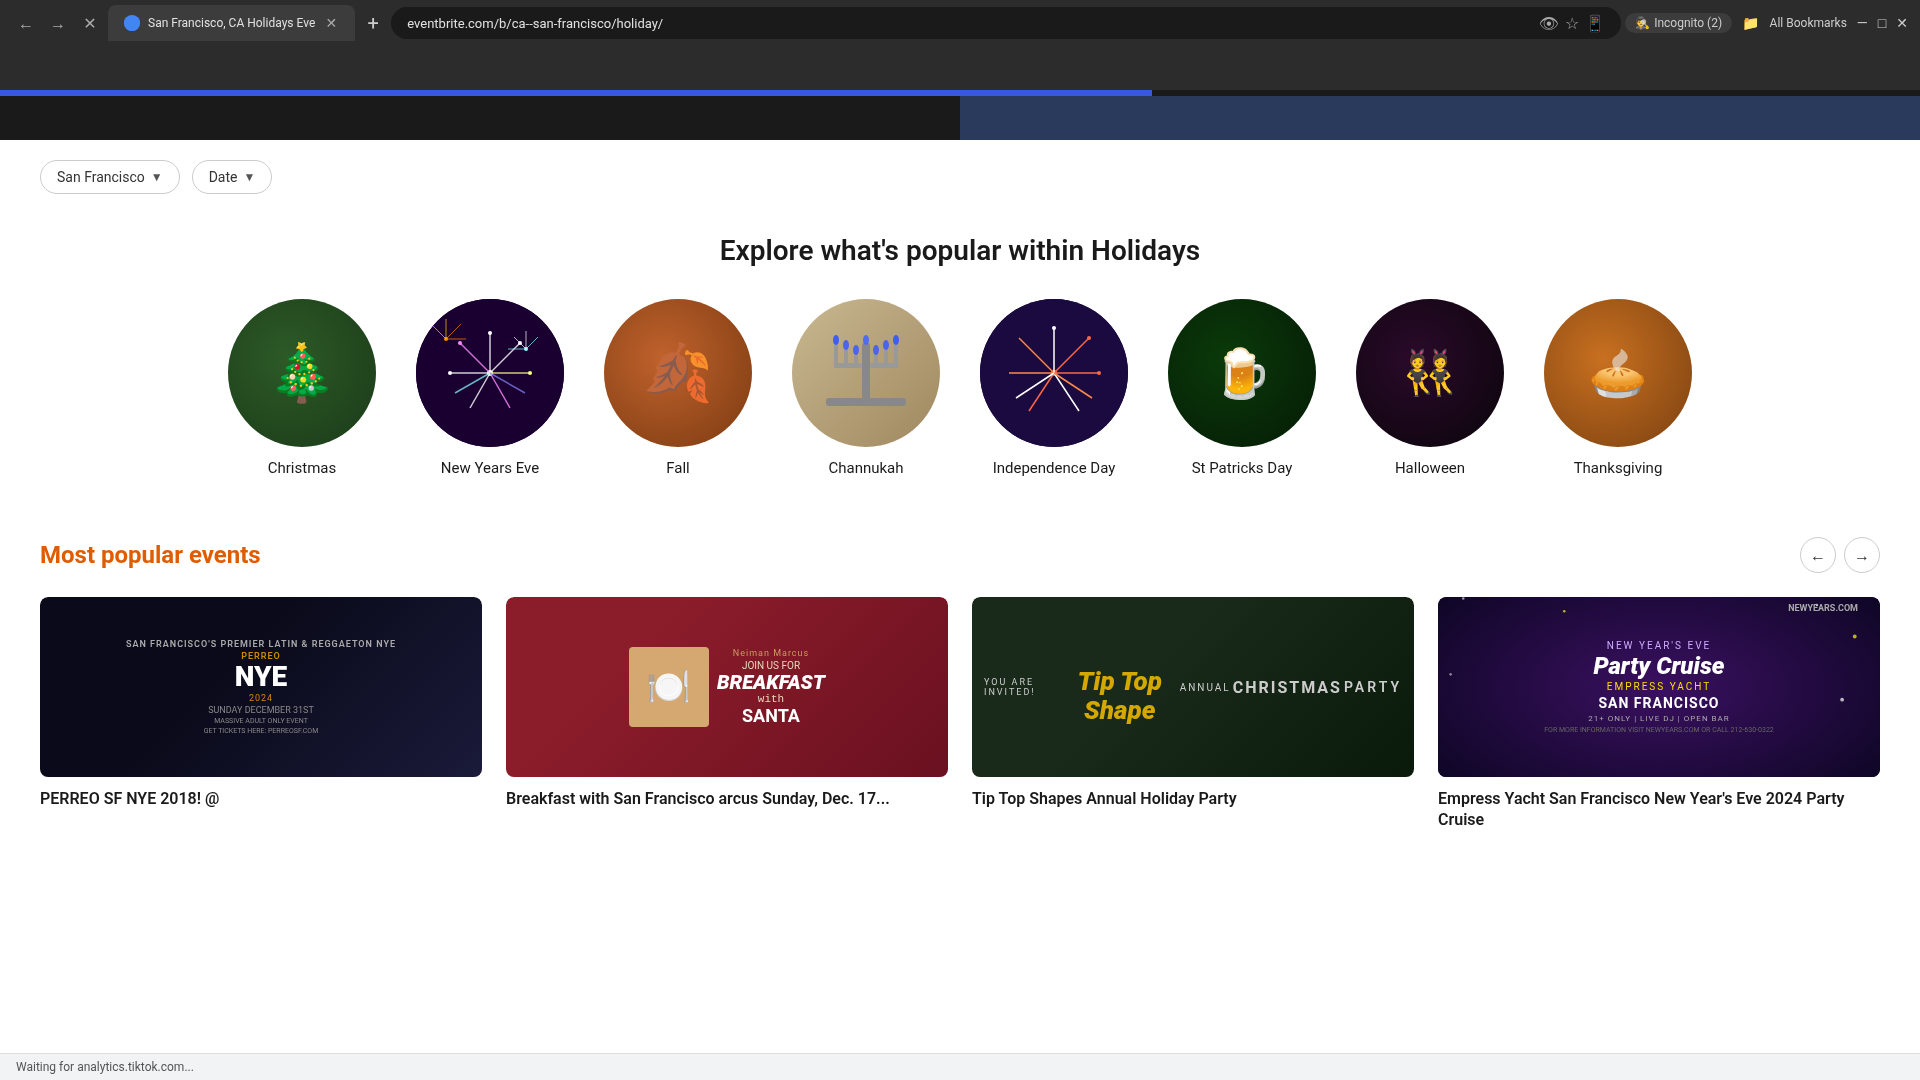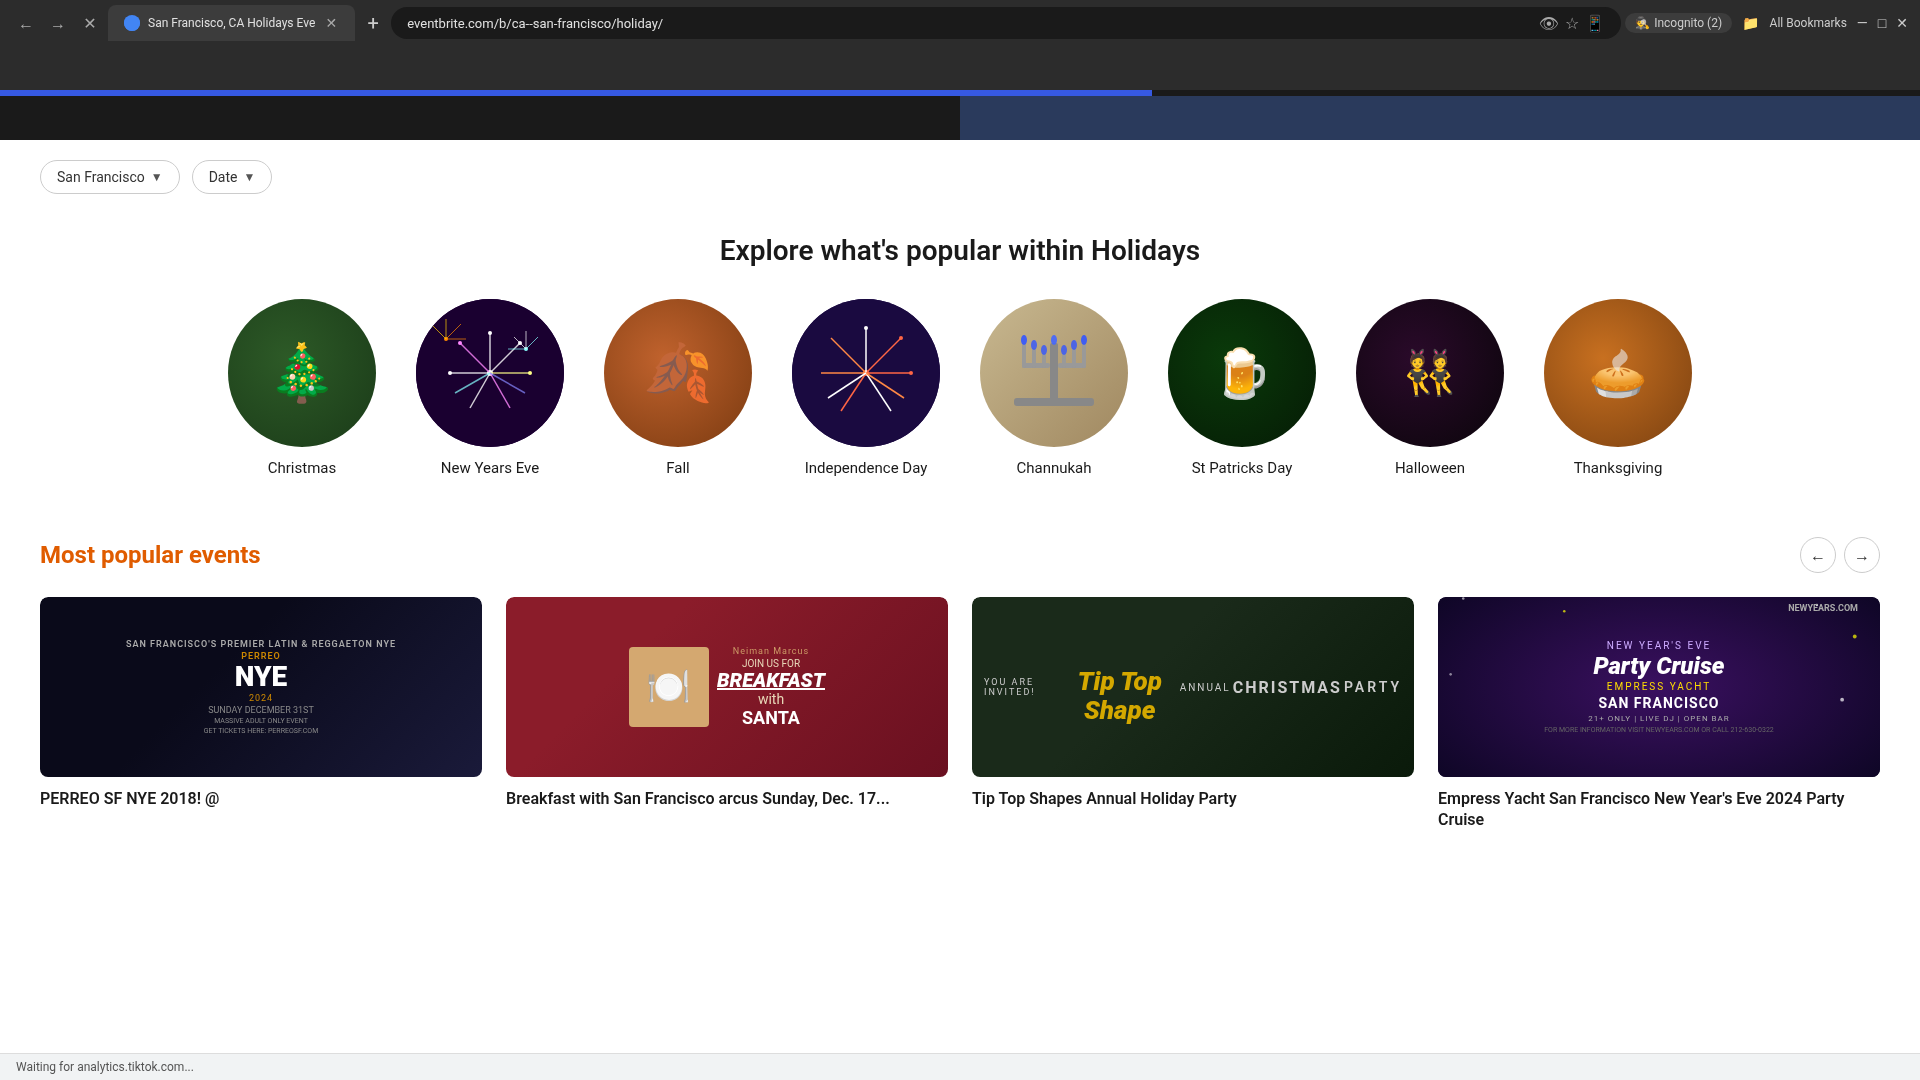--- a/index.html
+++ b/index.html
@@ -497,20 +497,50 @@
       </div>
 
       <div class="category-item">
         <div class="category-circle cat-fall">
           <div class="category-circle-inner">🍂</div>
         </div>
         <span class="category-label">Fall</span>
       </div>
 
       <div class="category-item">
+        <div class="category-circle" style="background: linear-gradient(135deg, #c8b890, #a08860);">
+          <div class="category-circle-inner" style="background: transparent;">
+            <svg width="100" height="100" viewBox="0 0 100 100">
+
+              <rect x="46" y="20" width="8" height="60" fill="#888" rx="2"></rect>
+              <rect x="10" y="75" width="80" height="8" fill="#888" rx="3"></rect>
+
+              <rect x="18" y="40" width="28" height="5" fill="#999" rx="2"></rect>
+              <rect x="54" y="40" width="28" height="5" fill="#999" rx="2"></rect>
+              <rect x="18" y="20" width="4" height="25" fill="#999" rx="2"></rect>
+              <rect x="28" y="25" width="4" height="20" fill="#999" rx="2"></rect>
+              <rect x="38" y="30" width="4" height="15" fill="#999" rx="2"></rect>
+              <rect x="58" y="30" width="4" height="15" fill="#999" rx="2"></rect>
+              <rect x="68" y="25" width="4" height="20" fill="#999" rx="2"></rect>
+              <rect x="78" y="20" width="4" height="25" fill="#999" rx="2"></rect>
+
+              <ellipse cx="20" cy="17" rx="3" ry="5" fill="#3355ff" opacity="0.9"></ellipse>
+              <ellipse cx="30" cy="22" rx="3" ry="5" fill="#3355ff" opacity="0.8"></ellipse>
+              <ellipse cx="40" cy="27" rx="3" ry="5" fill="#3355ff" opacity="0.8"></ellipse>
+              <ellipse cx="50" cy="17" rx="3" ry="5" fill="#4466ff" opacity="0.9"></ellipse>
+              <ellipse cx="60" cy="27" rx="3" ry="5" fill="#3355ff" opacity="0.8"></ellipse>
+              <ellipse cx="70" cy="22" rx="3" ry="5" fill="#3355ff" opacity="0.8"></ellipse>
+              <ellipse cx="80" cy="17" rx="3" ry="5" fill="#3355ff" opacity="0.9"></ellipse>
+            </svg>
+          </div>
+        </div>
+        <span class="category-label">Channukah</span>
+      </div>
+
+      <div class="category-item">
         <div class="category-circle cat-independence">
           <div class="category-circle-inner" style="position:relative;">
             <svg width="148" height="148" viewBox="0 0 148 148">
               <rect width="148" height="148" fill="#1a0a40"></rect>
               <g transform="translate(74,74)">
                 <circle cx="0" cy="0" r="3" fill="#ff6644"></circle>
                 <line x1="0" y1="0" x2="35" y2="-35" stroke="#ff6644" stroke-width="1.5"></line>
                 <line x1="0" y1="0" x2="-35" y2="-35" stroke="#ff8844" stroke-width="1.5"></line>
                 <line x1="0" y1="0" x2="0" y2="-45" stroke="white" stroke-width="1.5"></line>
                 <line x1="0" y1="0" x2="45" y2="0" stroke="#ff6644" stroke-width="1.5"></line>
@@ -523,50 +553,20 @@
                 <circle cx="0" cy="-45" r="2" fill="white"></circle>
                 <circle cx="45" cy="0" r="2" fill="#ff6644"></circle>
               </g>
             </svg>
           </div>
         </div>
         <span class="category-label">Independence Day</span>
       </div>
 
       <div class="category-item">
-        <div class="category-circle" style="background: linear-gradient(135deg, #c8b890, #a08860);">
-          <div class="category-circle-inner" style="background: transparent;">
-            <svg width="100" height="100" viewBox="0 0 100 100">
-
-              <rect x="46" y="20" width="8" height="60" fill="#888" rx="2"></rect>
-              <rect x="10" y="75" width="80" height="8" fill="#888" rx="3"></rect>
-
-              <rect x="18" y="40" width="28" height="5" fill="#999" rx="2"></rect>
-              <rect x="54" y="40" width="28" height="5" fill="#999" rx="2"></rect>
-              <rect x="18" y="20" width="4" height="25" fill="#999" rx="2"></rect>
-              <rect x="28" y="25" width="4" height="20" fill="#999" rx="2"></rect>
-              <rect x="38" y="30" width="4" height="15" fill="#999" rx="2"></rect>
-              <rect x="58" y="30" width="4" height="15" fill="#999" rx="2"></rect>
-              <rect x="68" y="25" width="4" height="20" fill="#999" rx="2"></rect>
-              <rect x="78" y="20" width="4" height="25" fill="#999" rx="2"></rect>
-
-              <ellipse cx="20" cy="17" rx="3" ry="5" fill="#3355ff" opacity="0.9"></ellipse>
-              <ellipse cx="30" cy="22" rx="3" ry="5" fill="#3355ff" opacity="0.8"></ellipse>
-              <ellipse cx="40" cy="27" rx="3" ry="5" fill="#3355ff" opacity="0.8"></ellipse>
-              <ellipse cx="50" cy="17" rx="3" ry="5" fill="#4466ff" opacity="0.9"></ellipse>
-              <ellipse cx="60" cy="27" rx="3" ry="5" fill="#3355ff" opacity="0.8"></ellipse>
-              <ellipse cx="70" cy="22" rx="3" ry="5" fill="#3355ff" opacity="0.8"></ellipse>
-              <ellipse cx="80" cy="17" rx="3" ry="5" fill="#3355ff" opacity="0.9"></ellipse>
-            </svg>
-          </div>
-        </div>
-        <span class="category-label">Channukah</span>
-      </div>
-
-      <div class="category-item">
         <div class="category-circle cat-stpatricks">
           <div class="category-circle-inner" style="font-size:48px;">🍺</div>
         </div>
         <span class="category-label">St Patricks Day</span>
       </div>
 
       <div class="category-item">
         <div class="category-circle cat-halloween">
           <div class="category-circle-inner" style="font-size:44px;">👯</div>
         </div>
@@ -614,22 +614,22 @@
       <div class="event-card">
         <div class="event-image">
           <div class="event-image-inner evt-breakfast">
             <div class="breakfast-content">
               <div style="display:flex; gap:8px; align-items:center; justify-content:center; width:100%;">
 
                 <div style="width:80px;height:80px;background:#d4a870;border-radius:4px;display:flex;align-items:center;justify-content:center;font-size:36px;">🍽️</div>
                 <div style="text-align:center;">
                   <div style="font-size:9px;color:#cc9966;letter-spacing:1px;">Neiman Marcus</div>
                   <div style="font-size:10px;color:#e8d8b8;margin-top:2px;">JOIN US FOR</div>
-                  <div style="font-size:20px;font-weight:900;color:#fff;font-style:italic;line-height:1.1;text-decoration:underline;">BREAKFAST</div>
-                  <div style="font-size:14px;color:#e8d8b8;">with</div>
+                  <div style="font-size:20px;font-weight:900;color:#fff;font-style:italic;line-height:1.1;">BREAKFAST</div>
+                  <div style="font-size:11px;color:#e8d8b8;font-family:Liberation Mono, monospace;">with</div>
                   <div style="font-size:18px;font-weight:700;color:#fff;">SANTA</div>
                 </div>
               </div>
             </div>
           </div>
         </div>
         <div class="event-title">Breakfast with San Francisco arcus Sunday, Dec. 17...</div>
       </div>
 
       <div class="event-card">

